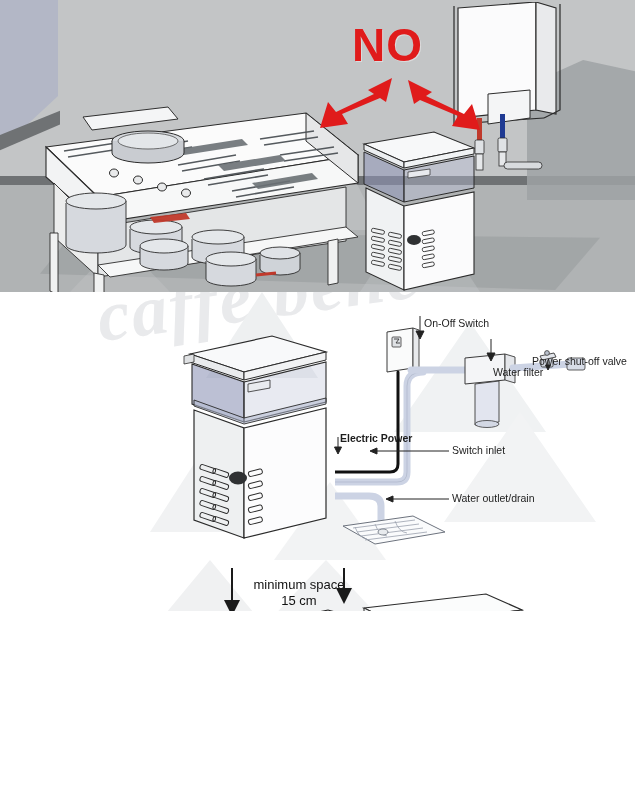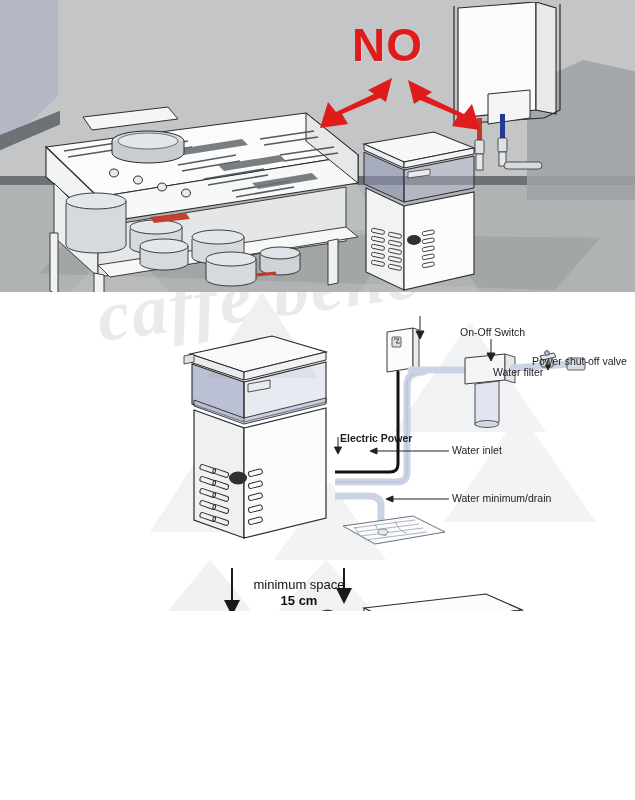--- a/index.html
+++ b/index.html
@@ -390,26 +390,26 @@
           <path d="M26,230 L88,222"></path>
             <path d="M30,234 L92,226"></path>
           <path d="M20,221 Q24,232 32,233"></path>
           <path d="M40,218 Q44,229 52,230"></path>
           <path d="M60,215 Q64,226 72,227"></path>
         </g>
         <ellipse cx="48" cy="226" rx="5" ry="3" fill="#e8ebee" stroke="#6d737e" stroke-width=".8"></ellipse>
       </g>
     </svg>
 
-    <div class="dlabel" style="left:424px; top:34px;margin-left:36px;">On-Off Switch</div>
+    <div class="dlabel" style="left:424px; top:25px;">On-Off Switch</div>
     <div class="dlabel" style="left:493px; top:42px;margin-top:32px;">Water filter</div>
     <div class="dlabel" style="left:532px; top:63px;">Power shut-off valve</div>
     <div class="dlabel" style="left:340px; top:140px;font-weight:bold;">Electric Power</div>
-    <div class="dlabel" style="left:452px; top:152px;">Water inlet</div>
-    <div class="dlabel" style="left:452px; top:200px;">Water minimum/drain</div>
+    <div class="dlabel" style="left:452px; top:152px;">Switch inlet</div>
+    <div class="dlabel" style="left:452px; top:200px;">Water outlet/drain</div>
 
     <svg width="635" height="268" style="position:absolute;left:0;top:0;pointer-events:none;">
       <g stroke="#222" stroke-width="1" fill="#222">
 
         <line x1="420" y1="24" x2="420" y2="40"></line>
         <polygon points="416,39 424,39 420,47"></polygon>
 
         <line x1="491" y1="47" x2="491" y2="62"></line>
         <polygon points="487,61 495,61 491,69"></polygon>
 
@@ -432,21 +432,21 @@
 
     <svg width="635" height="240" style="position:absolute;left:0;top:0;">
       <polygon points="210,0 268,70 152,70" fill="#f0f1f2"></polygon>
       <polygon points="326,0 382,60 270,60" fill="#f1f2f3"></polygon>
       <polygon points="500,120 556,210 444,210" fill="#f3f4f5"></polygon>
       <polygon points="76,150 132,240 20,240" fill="#f3f4f5"></polygon>
       <ellipse cx="300" cy="224" rx="250" ry="16" fill="#ededee"></ellipse>
     </svg>
 
     <div class="dlabel big center" style="left:239px; top:18px; width:120px;">minimum space</div>
-    <div class="dlabel big center" style="left:239px; top:34px; width:120px;font-weight:bold;">15 cm</div>
+    <div class="dlabel big center" style="left:239px; top:34px; width:120px;">15 cm</div>
 
     <svg width="635" height="70" style="position:absolute;left:0;top:0;">
       <g fill="#1a1a1a" stroke="#1a1a1a" stroke-width="2">
         <line x1="232" y1="8" x2="232" y2="42"></line>
         <polygon points="224,40 240,40 232,56" stroke="none"></polygon>
         <line x1="344" y1="8" x2="344" y2="30"></line>
         <polygon points="336,28 352,28 344,44" stroke="none"></polygon>
       </g>
     </svg>
 

